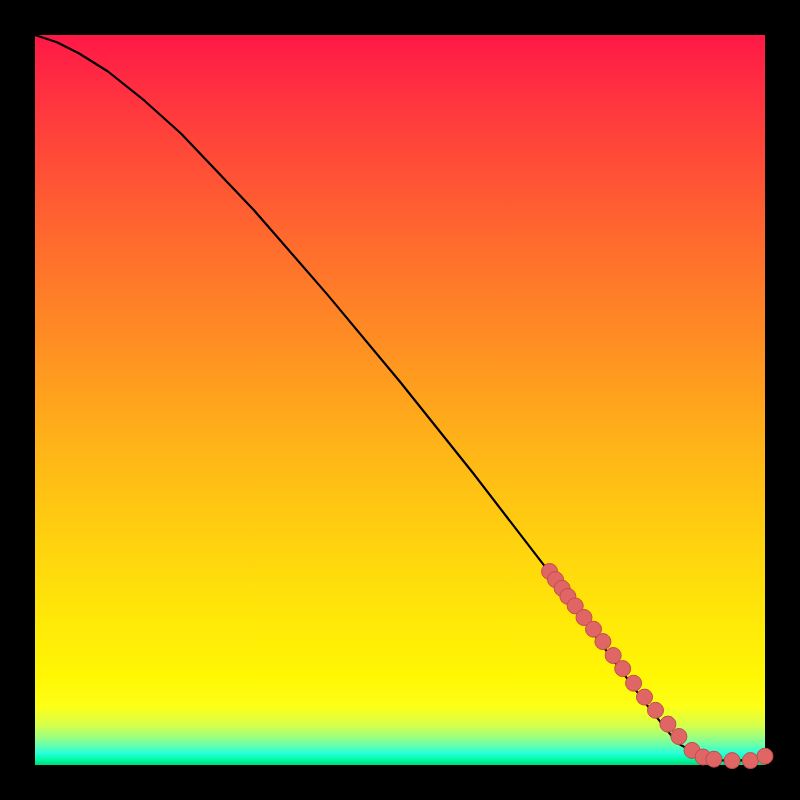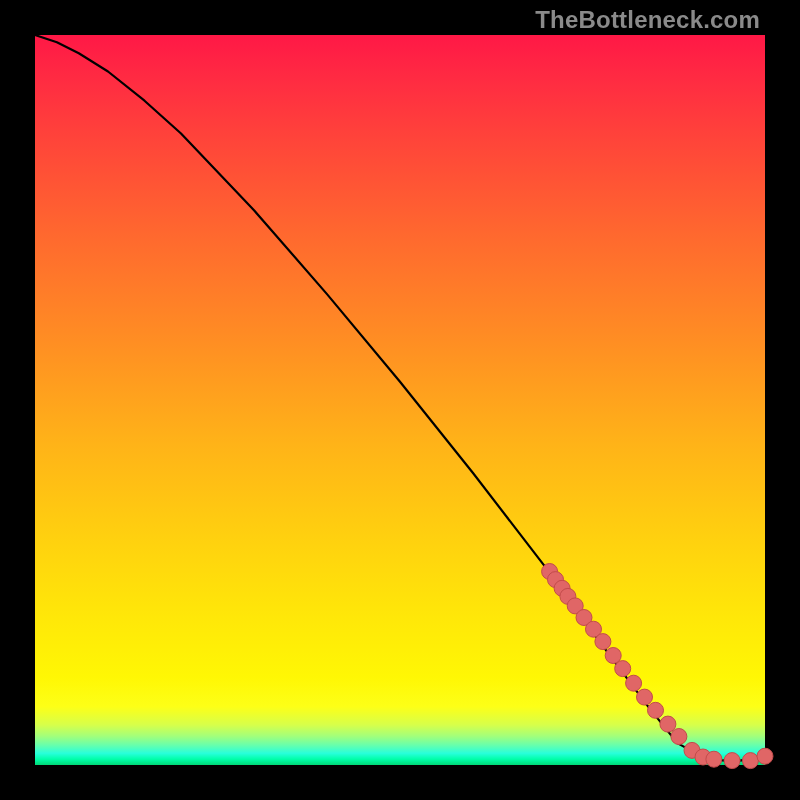--- a/index.html
+++ b/index.html
@@ -88,14 +88,13 @@
         <circle cx="643.9" cy="701.5" r="8" fill="#e06666" stroke="#c24b4b" stroke-width="1"></circle>
         <circle cx="657.0" cy="715.4" r="8" fill="#e06666" stroke="#c24b4b" stroke-width="1"></circle>
         <circle cx="668.0" cy="722.0" r="8" fill="#e06666" stroke="#c24b4b" stroke-width="1"></circle>
         <circle cx="678.9" cy="724.2" r="8" fill="#e06666" stroke="#c24b4b" stroke-width="1"></circle>
         <circle cx="697.1" cy="725.6" r="8" fill="#e06666" stroke="#c24b4b" stroke-width="1"></circle>
         <circle cx="715.4" cy="725.6" r="8" fill="#e06666" stroke="#c24b4b" stroke-width="1"></circle>
         <circle cx="730.0" cy="721.2" r="8" fill="#e06666" stroke="#c24b4b" stroke-width="1"></circle>
       </g>
   </svg>
 
-  <div class="watermark">TheBottleneck.com</div>
 </div>
 
 </body></html>

